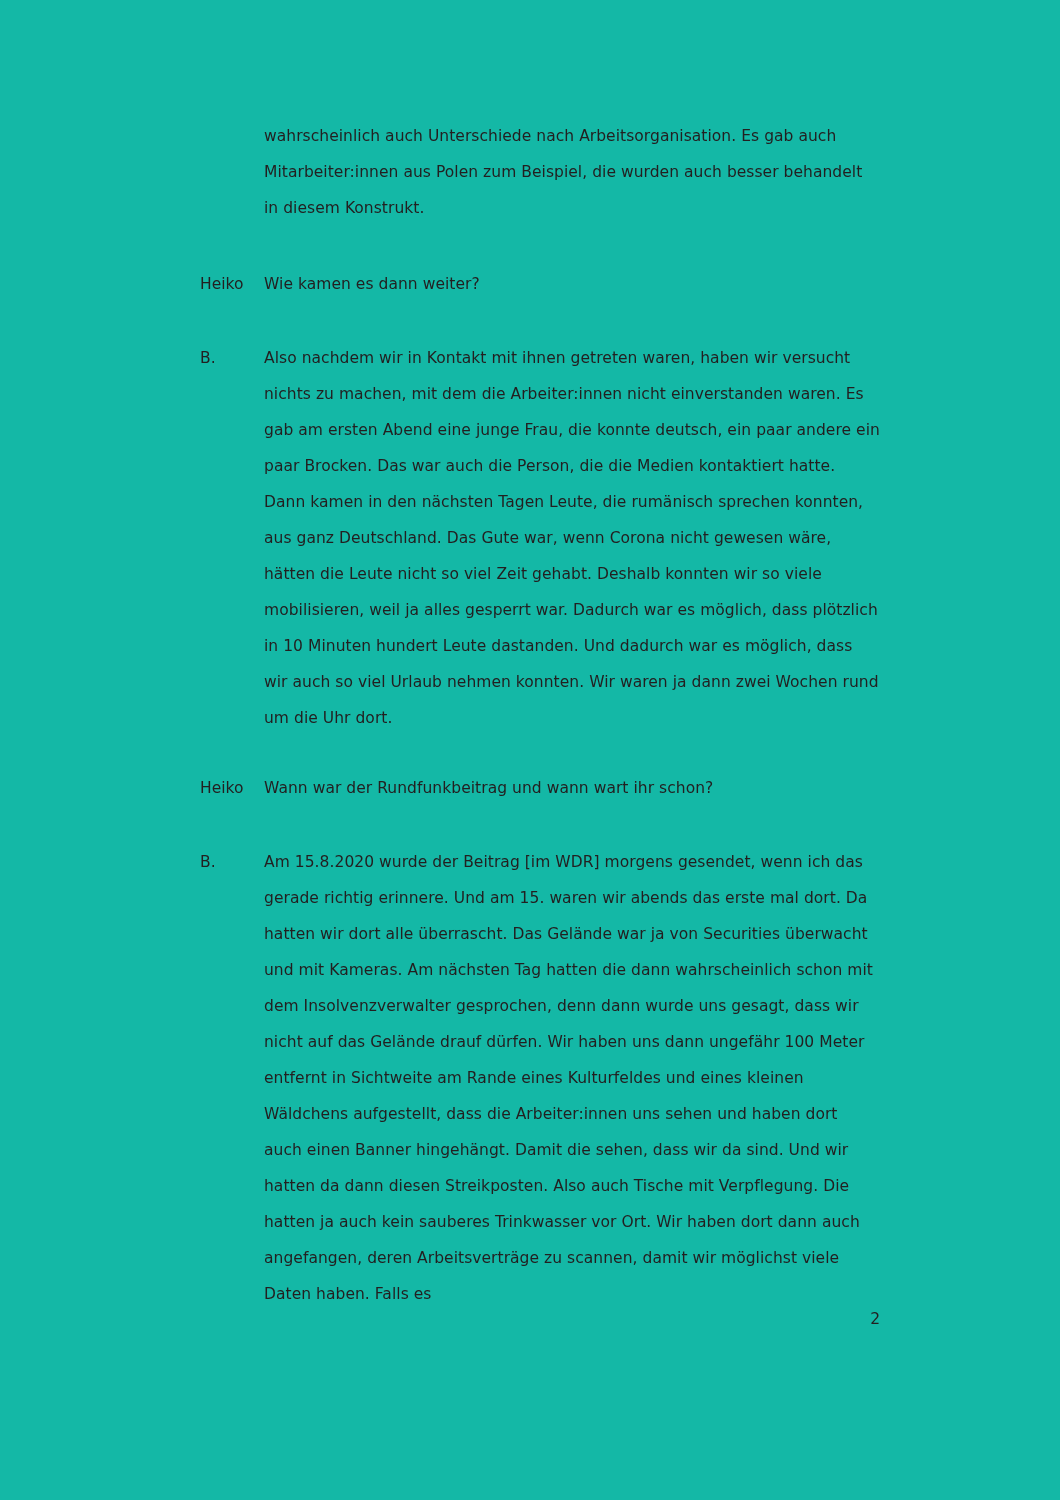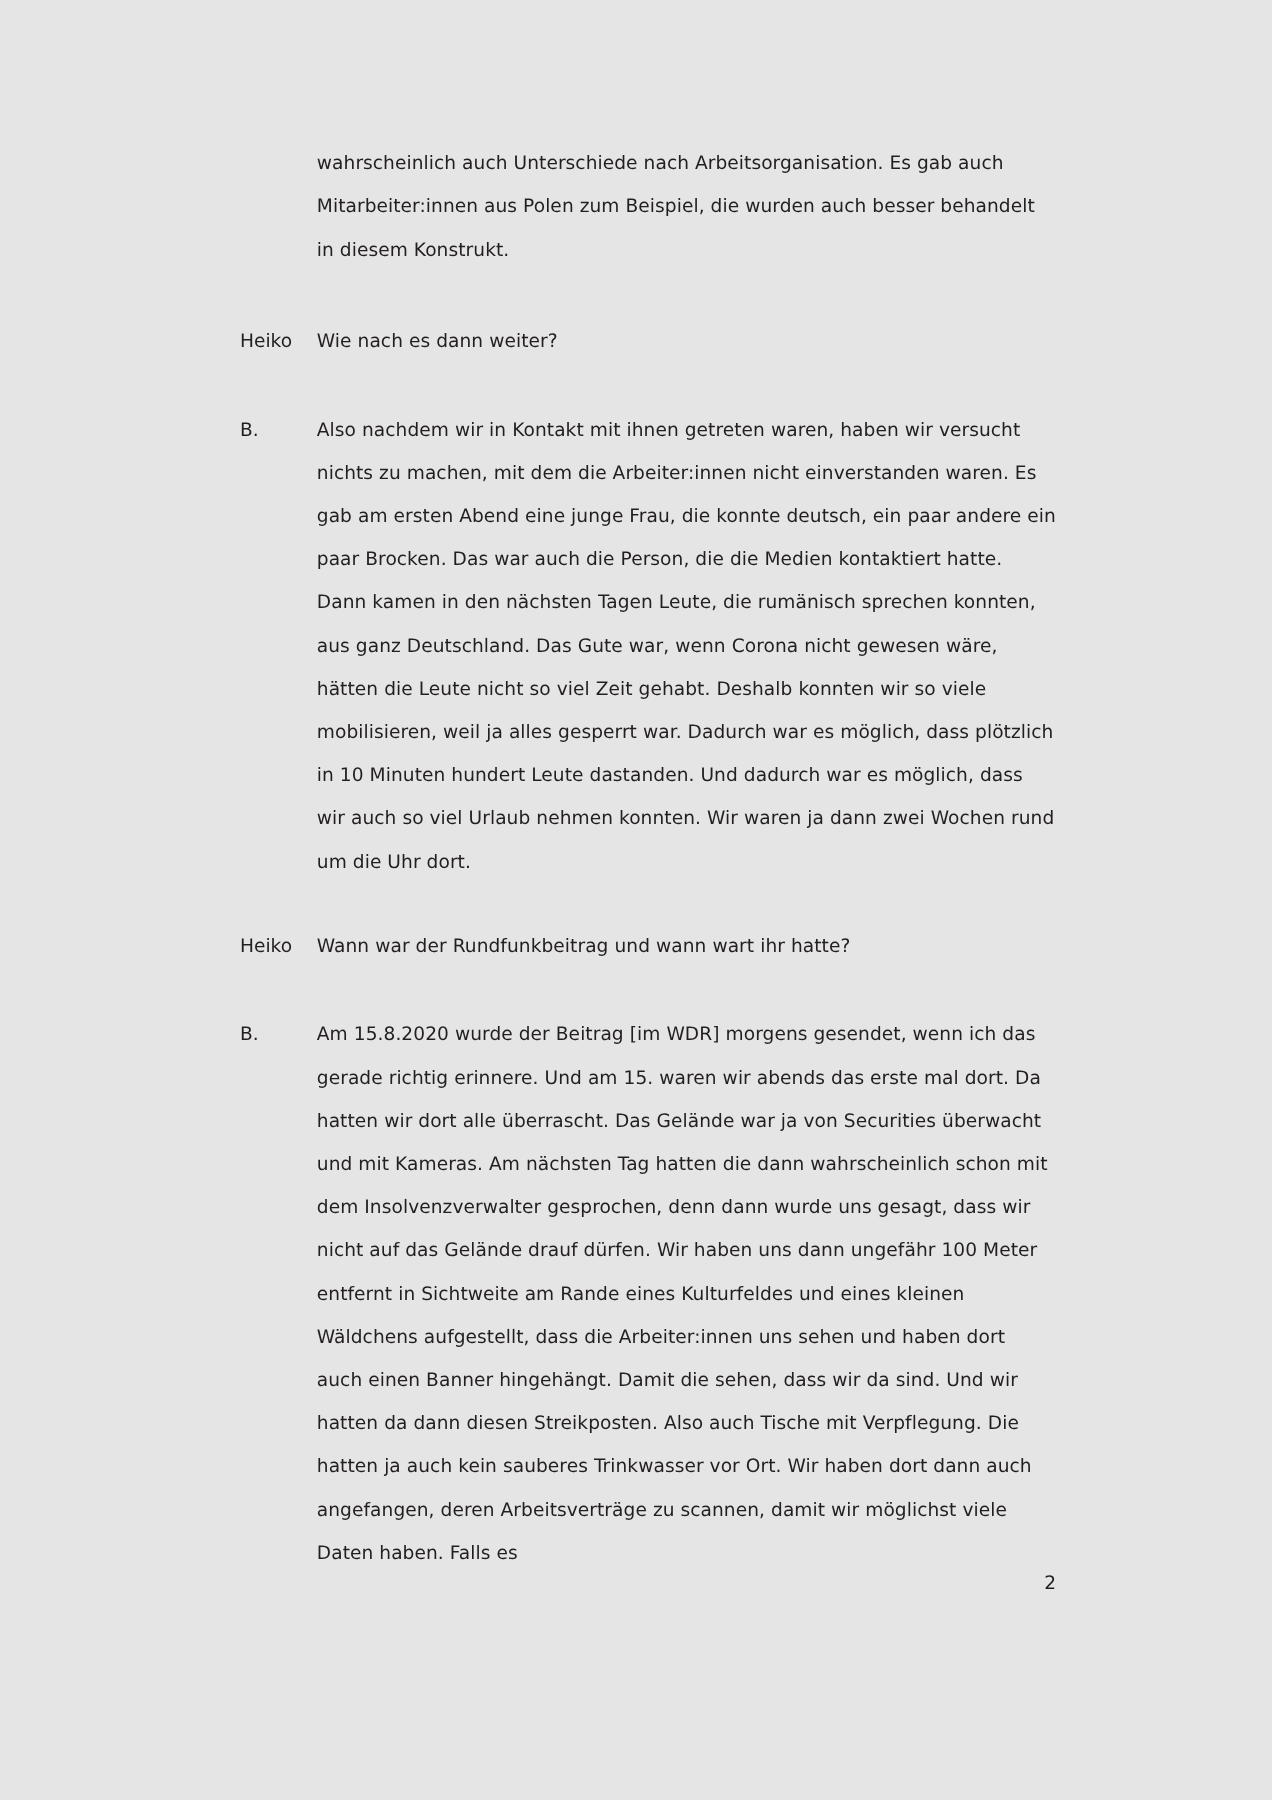--- a/index.html
+++ b/index.html
@@ -14,21 +14,21 @@
     color: #231f20;
     position: relative;
     overflow: hidden;
   }
   .page {
     position: absolute;
     left: 0;
     top: 0;
     width: 1060px;
     height: 1500px;
-    background: #e5e5e5;
+    background: #14b8a6;
   }
   .content {
     position: absolute;
     left: 200px;
     top: 118px;
     width: 680px;
   }
   .block {
     display: flex;
     align-items: flex-start;
@@ -72,31 +72,31 @@
 
   <div class="content">
 
     <div class="block continuation">
       <div class="speaker"></div>
       <div class="para">wahrscheinlich auch Unterschiede nach Arbeitsorganisation. Es gab auch Mitarbeiter:innen aus Polen zum Beispiel, die wurden auch besser behandelt in diesem Konstrukt.</div>
     </div>
 
     <div class="block question">
       <div class="speaker">Heiko</div>
-      <div class="para">Wie nach es dann weiter?</div>
+      <div class="para">Wie kamen es dann weiter?</div>
     </div>
 
     <div class="block">
       <div class="speaker">B.</div>
       <div class="para">Also nachdem wir in Kontakt mit ihnen getreten waren, haben wir versucht nichts zu machen, mit dem die Arbeiter:innen nicht einverstanden waren. Es gab am ersten Abend eine junge Frau, die konnte deutsch, ein paar andere ein paar Brocken. Das war auch die Person, die die Medien kontaktiert hatte. Dann kamen in den nächsten Tagen Leute, die rumänisch sprechen konnten, aus ganz Deutschland. Das Gute war, wenn Corona nicht gewesen wäre, hätten die Leute nicht so viel Zeit gehabt. Deshalb konnten wir so viele mobilisieren, weil ja alles gesperrt war. Dadurch war es möglich, dass plötzlich in 10 Minuten hundert Leute dastanden. Und dadurch war es möglich, dass wir auch so viel Urlaub nehmen konnten. Wir waren ja dann zwei Wochen rund um die Uhr dort.</div>
     </div>
 
     <div class="block question">
       <div class="speaker">Heiko</div>
-      <div class="para">Wann war der Rundfunkbeitrag und wann wart ihr hatte?</div>
+      <div class="para">Wann war der Rundfunkbeitrag und wann wart ihr schon?</div>
     </div>
 
     <div class="block">
       <div class="speaker">B.</div>
       <div class="para">Am 15.8.2020 wurde der Beitrag [im WDR] morgens gesendet, wenn ich das gerade richtig erinnere. Und am 15. waren wir abends das erste mal dort. Da hatten wir dort alle überrascht. Das Gelände war ja von Securities überwacht und mit Kameras. Am nächsten Tag hatten die dann wahrscheinlich schon mit dem Insolvenzverwalter gesprochen, denn dann wurde uns gesagt, dass wir nicht auf das Gelände drauf dürfen. Wir haben uns dann ungefähr 100 Meter entfernt in Sichtweite am Rande eines Kulturfeldes und eines kleinen Wäldchens aufgestellt, dass die Arbeiter:innen uns sehen und haben dort auch einen Banner hingehängt. Damit die sehen, dass wir da sind. Und wir hatten da dann diesen Streikposten. Also auch Tische mit Verpflegung. Die hatten ja auch kein sauberes Trinkwasser vor Ort. Wir haben dort dann auch angefangen, deren Arbeitsverträge zu scannen, damit wir möglichst viele Daten haben. Falls es</div>
     </div>
 
   </div>
 
   <div class="page-number">2</div>

